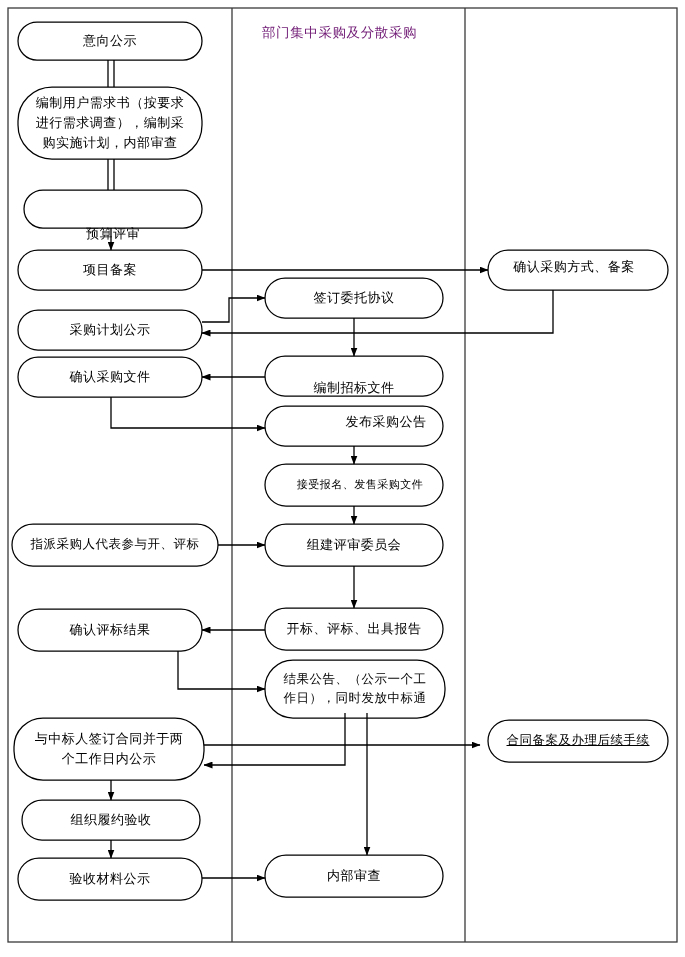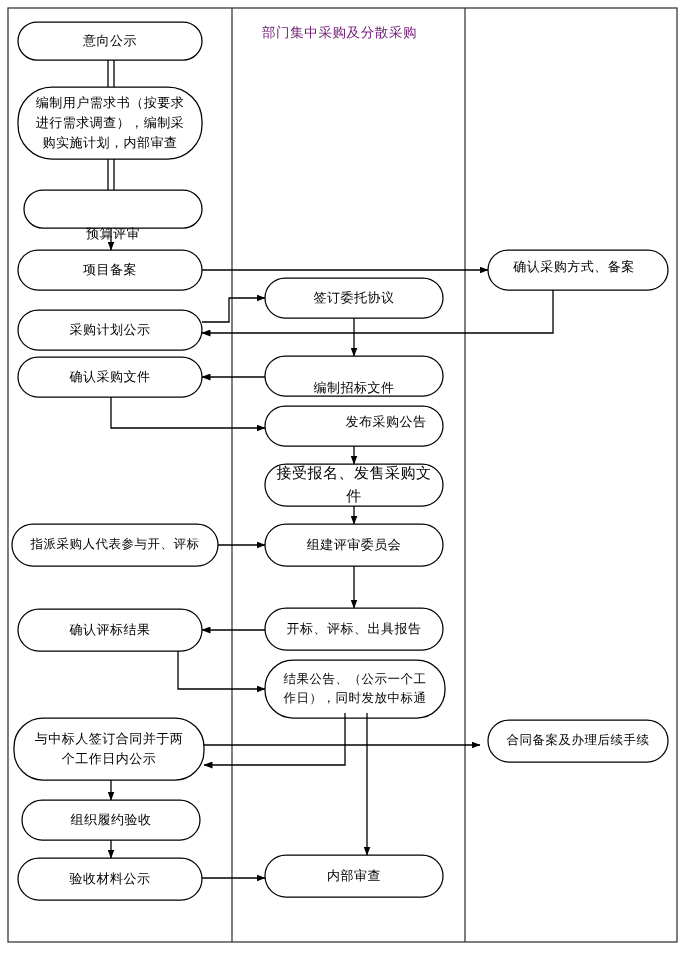--- a/index.html
+++ b/index.html
@@ -158,23 +158,23 @@
   <div class="node-label" style="left:12px;  top:524px; width:206px; height:42px; font-size:12.5px;">指派采购人代表参与开、评标</div>
   <div class="node-label" style="left:18px;  top:609px; width:184px; height:42px;">确认评标结果</div>
   <div class="node-label" style="left:14px;  top:718px; width:190px; height:62px;">与中标人签订合同并于两
 个工作日内公示</div>
   <div class="node-label" style="left:22px;  top:800px; width:178px; height:40px;">组织履约验收</div>
   <div class="node-label" style="left:18px;  top:858px; width:184px; height:42px;">验收材料公示</div>
 
   <div class="node-label" style="left:265px; top:278px; width:178px; height:40px;">签订委托协议</div>
   <div class="node-label" style="left:265px; top:356px; width:178px; height:40px;margin-top:12px;">编制招标文件</div>
   <div class="node-label" style="left:265px; top:406px; width:178px; height:32px;margin-left:32px;">发布采购公告</div>
-  <div class="node-label" style="left:265px; top:464px; width:178px; height:42px; font-size:15px;">接受报名、发售采购文件</div>
+  <div class="node-label" style="left:271px; top:464px; width:178px; height:42px; font-size:11px;">接受报名、发售采购文件</div>
   <div class="node-label" style="left:265px; top:524px; width:178px; height:42px;">组建评审委员会</div>
   <div class="node-label" style="left:265px; top:608px; width:178px; height:42px;">开标、评标、出具报告</div>
   <div class="node-label" style="left:265px; top:660px; width:180px; height:58px; font-size:12.5px;">结果公告、（公示一个工
 作日），同时发放中标通</div>
   <div class="node-label" style="left:265px; top:855px; width:178px; height:42px;">内部审查</div>
 
   <div class="node-label" style="left:484px; top:250px; width:180px; height:35px;">确认采购方式、备案</div>
-  <div class="node-label" style="left:488px; top:720px; width:180px; height:42px; font-size:12.5px;">合同备案及办理后续手续</div>
+  <div class="node-label" style="left:488px; top:720px; width:180px; height:42px; font-size:12.5px;text-decoration:underline;">合同备案及办理后续手续</div>
 
 </div>
 
 </body></html>

